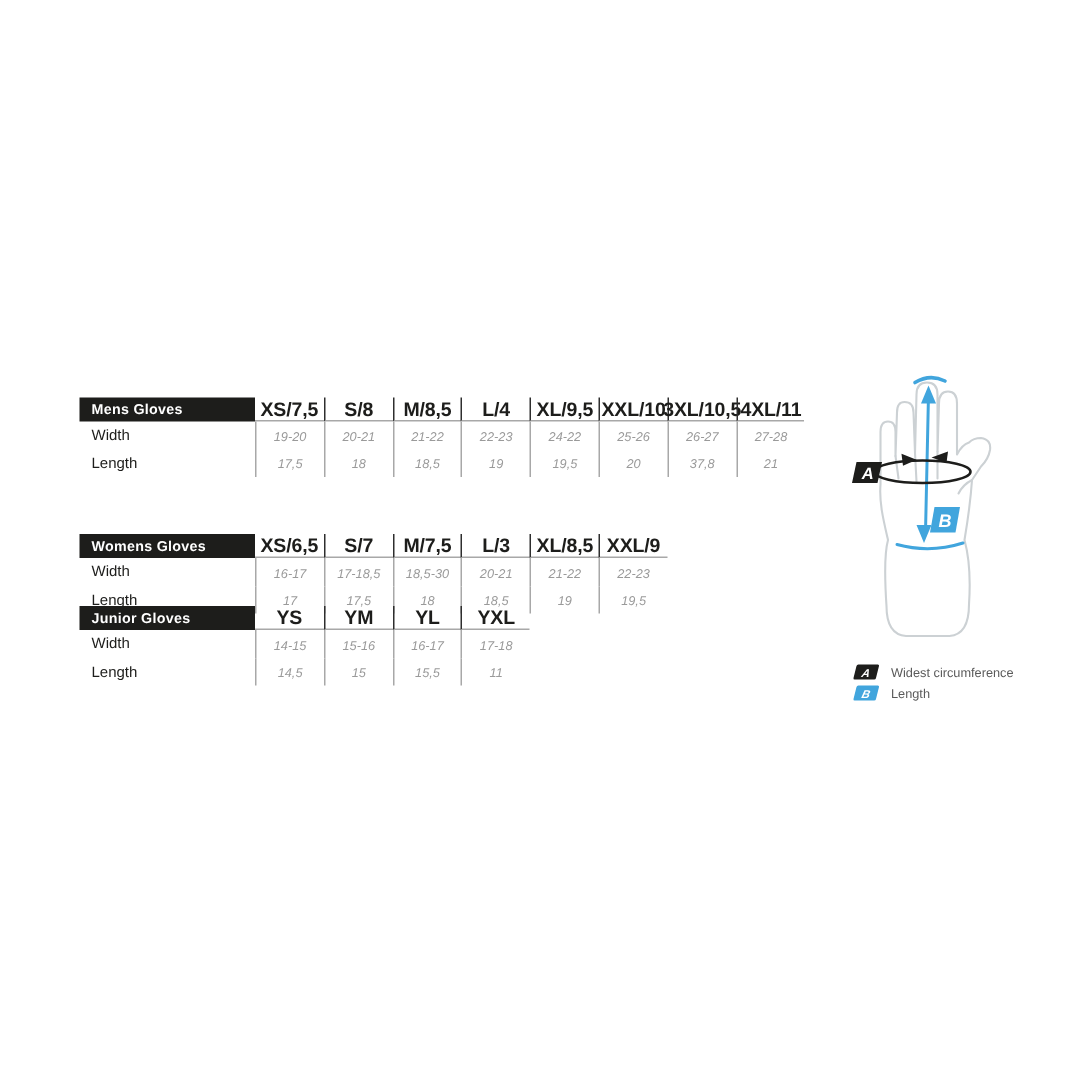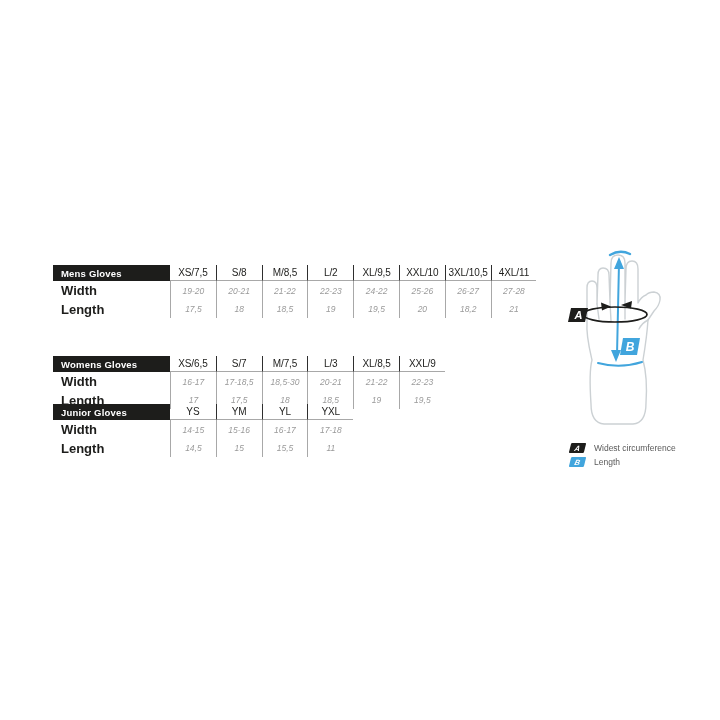--- a/index.html
+++ b/index.html
@@ -21,29 +21,29 @@
   
   .sizetable{
     position:absolute;left:53px;display:grid;
     grid-template-rows:16px 19px 18px;
   }
   .t-title{
     background:var(--ink);color:#fff;font-size:9.5px;font-weight:bold;
     display:flex;align-items:center;padding-left:8px;letter-spacing:.2px;
   }
   .t-size{
-    font-size:10px;font-weight:normal;color:var(--ink);
+    font-size:13px;font-weight:bold;color:var(--ink);
     display:flex;align-items:center;justify-content:center;
     border-bottom:1px solid var(--line);
     border-left:1px solid #2e2e2e;
     letter-spacing:-0.1px;
   }
   .t-size.first{border-left:none;}
   .t-label{
-    font-size:13px;font-weight:bold;color:var(--ink);
+    font-size:10px;font-weight:normal;color:var(--ink);
     display:flex;align-items:center;padding-left:8px;
   }
   .t-value{
     font-size:8.5px;color:var(--val);
     display:flex;align-items:center;justify-content:center;
     border-left:1px solid var(--line);
     font-style:italic;
   }
   #table-mens{top:265px;}
   #table-womens{top:356px;}
@@ -73,42 +73,42 @@
 </head>
 <body>
 
 <div class="canvas">
 
   <div id="table-mens" class="sizetable" style="grid-template-columns: 117px repeat(8, 45.8px);">
       <div class="t-title">Mens Gloves</div>
       <div class="t-size first">XS/7,5</div>
       <div class="t-size">S/8</div>
       <div class="t-size">M/8,5</div>
-      <div class="t-size">L/2</div>
+      <div class="t-size">L/4</div>
       <div class="t-size">XL/9,5</div>
       <div class="t-size">XXL/10</div>
       <div class="t-size">3XL/10,5</div>
       <div class="t-size">4XL/11</div>
       <div class="t-label">Width</div>
       <div class="t-value">19-20</div>
       <div class="t-value">20-21</div>
       <div class="t-value">21-22</div>
       <div class="t-value">22-23</div>
       <div class="t-value">24-22</div>
       <div class="t-value">25-26</div>
       <div class="t-value">26-27</div>
       <div class="t-value">27-28</div>
       <div class="t-label">Length</div>
       <div class="t-value">17,5</div>
       <div class="t-value">18</div>
       <div class="t-value">18,5</div>
       <div class="t-value">19</div>
       <div class="t-value">19,5</div>
       <div class="t-value">20</div>
-      <div class="t-value">18,2</div>
+      <div class="t-value">37,8</div>
       <div class="t-value">21</div>
     </div>
   <div id="table-womens" class="sizetable" style="grid-template-columns: 117px repeat(6, 45.8px);">
       <div class="t-title">Womens Gloves</div>
       <div class="t-size first">XS/6,5</div>
       <div class="t-size">S/7</div>
       <div class="t-size">M/7,5</div>
       <div class="t-size">L/3</div>
       <div class="t-size">XL/8,5</div>
       <div class="t-size">XXL/9</div>

